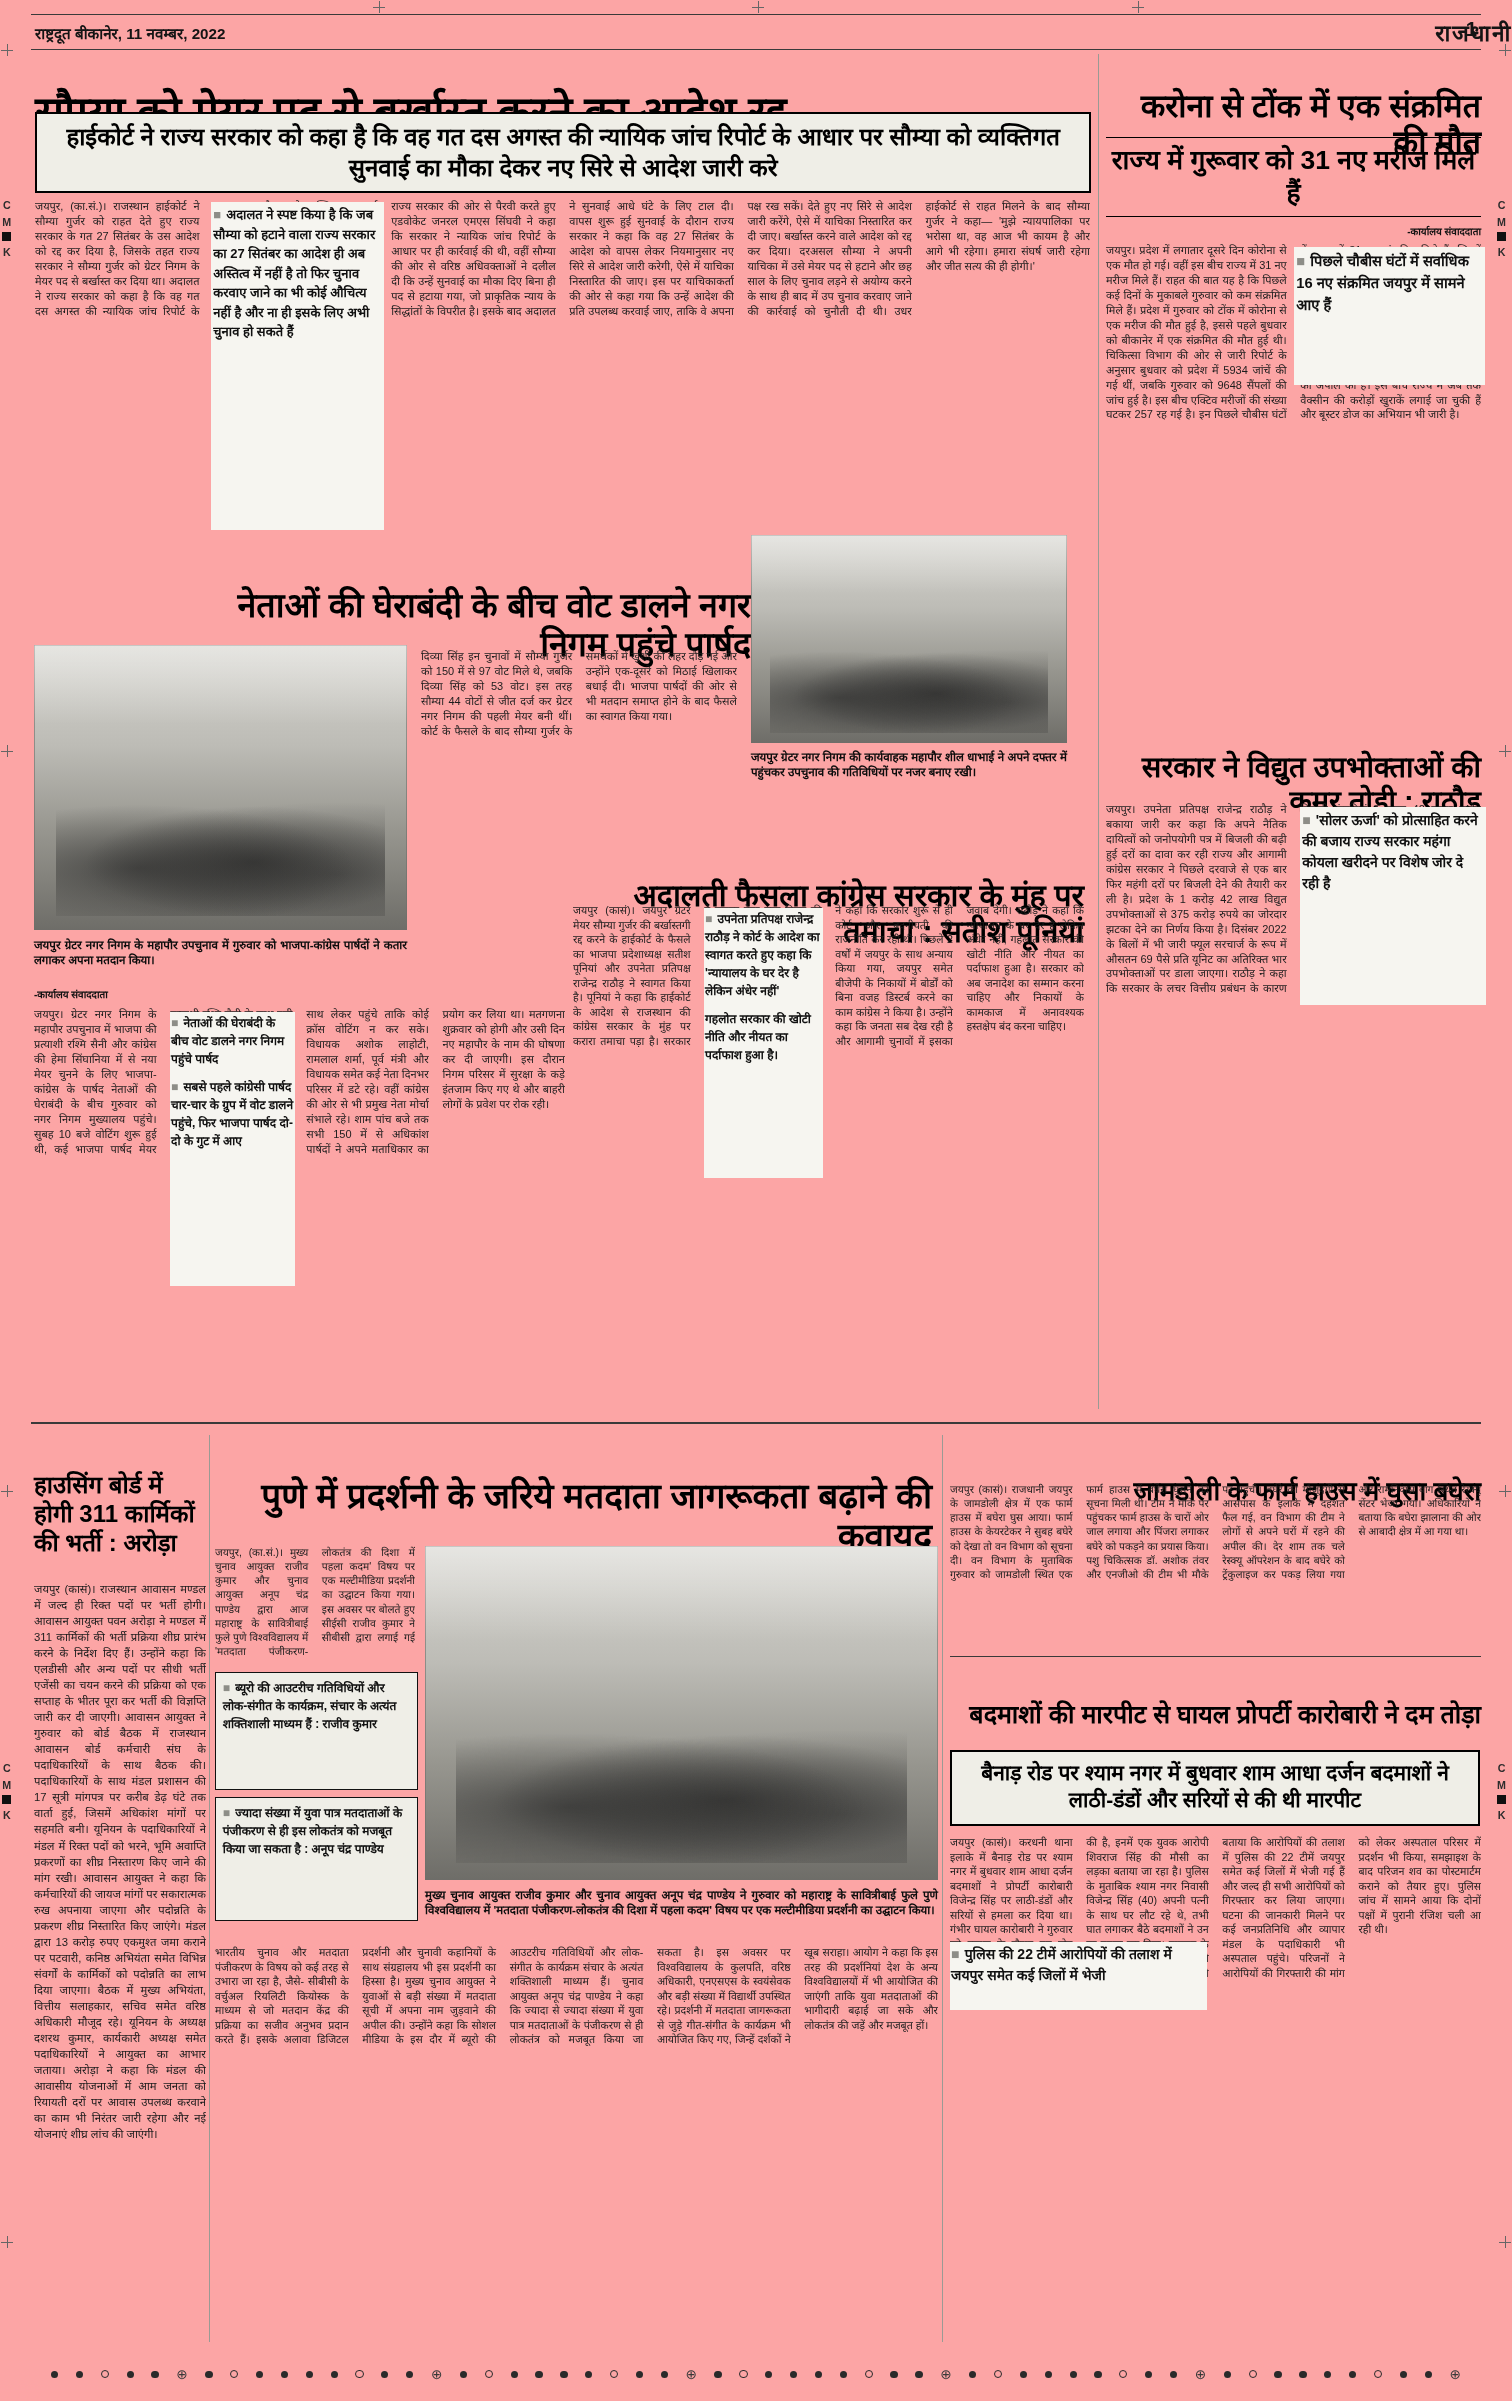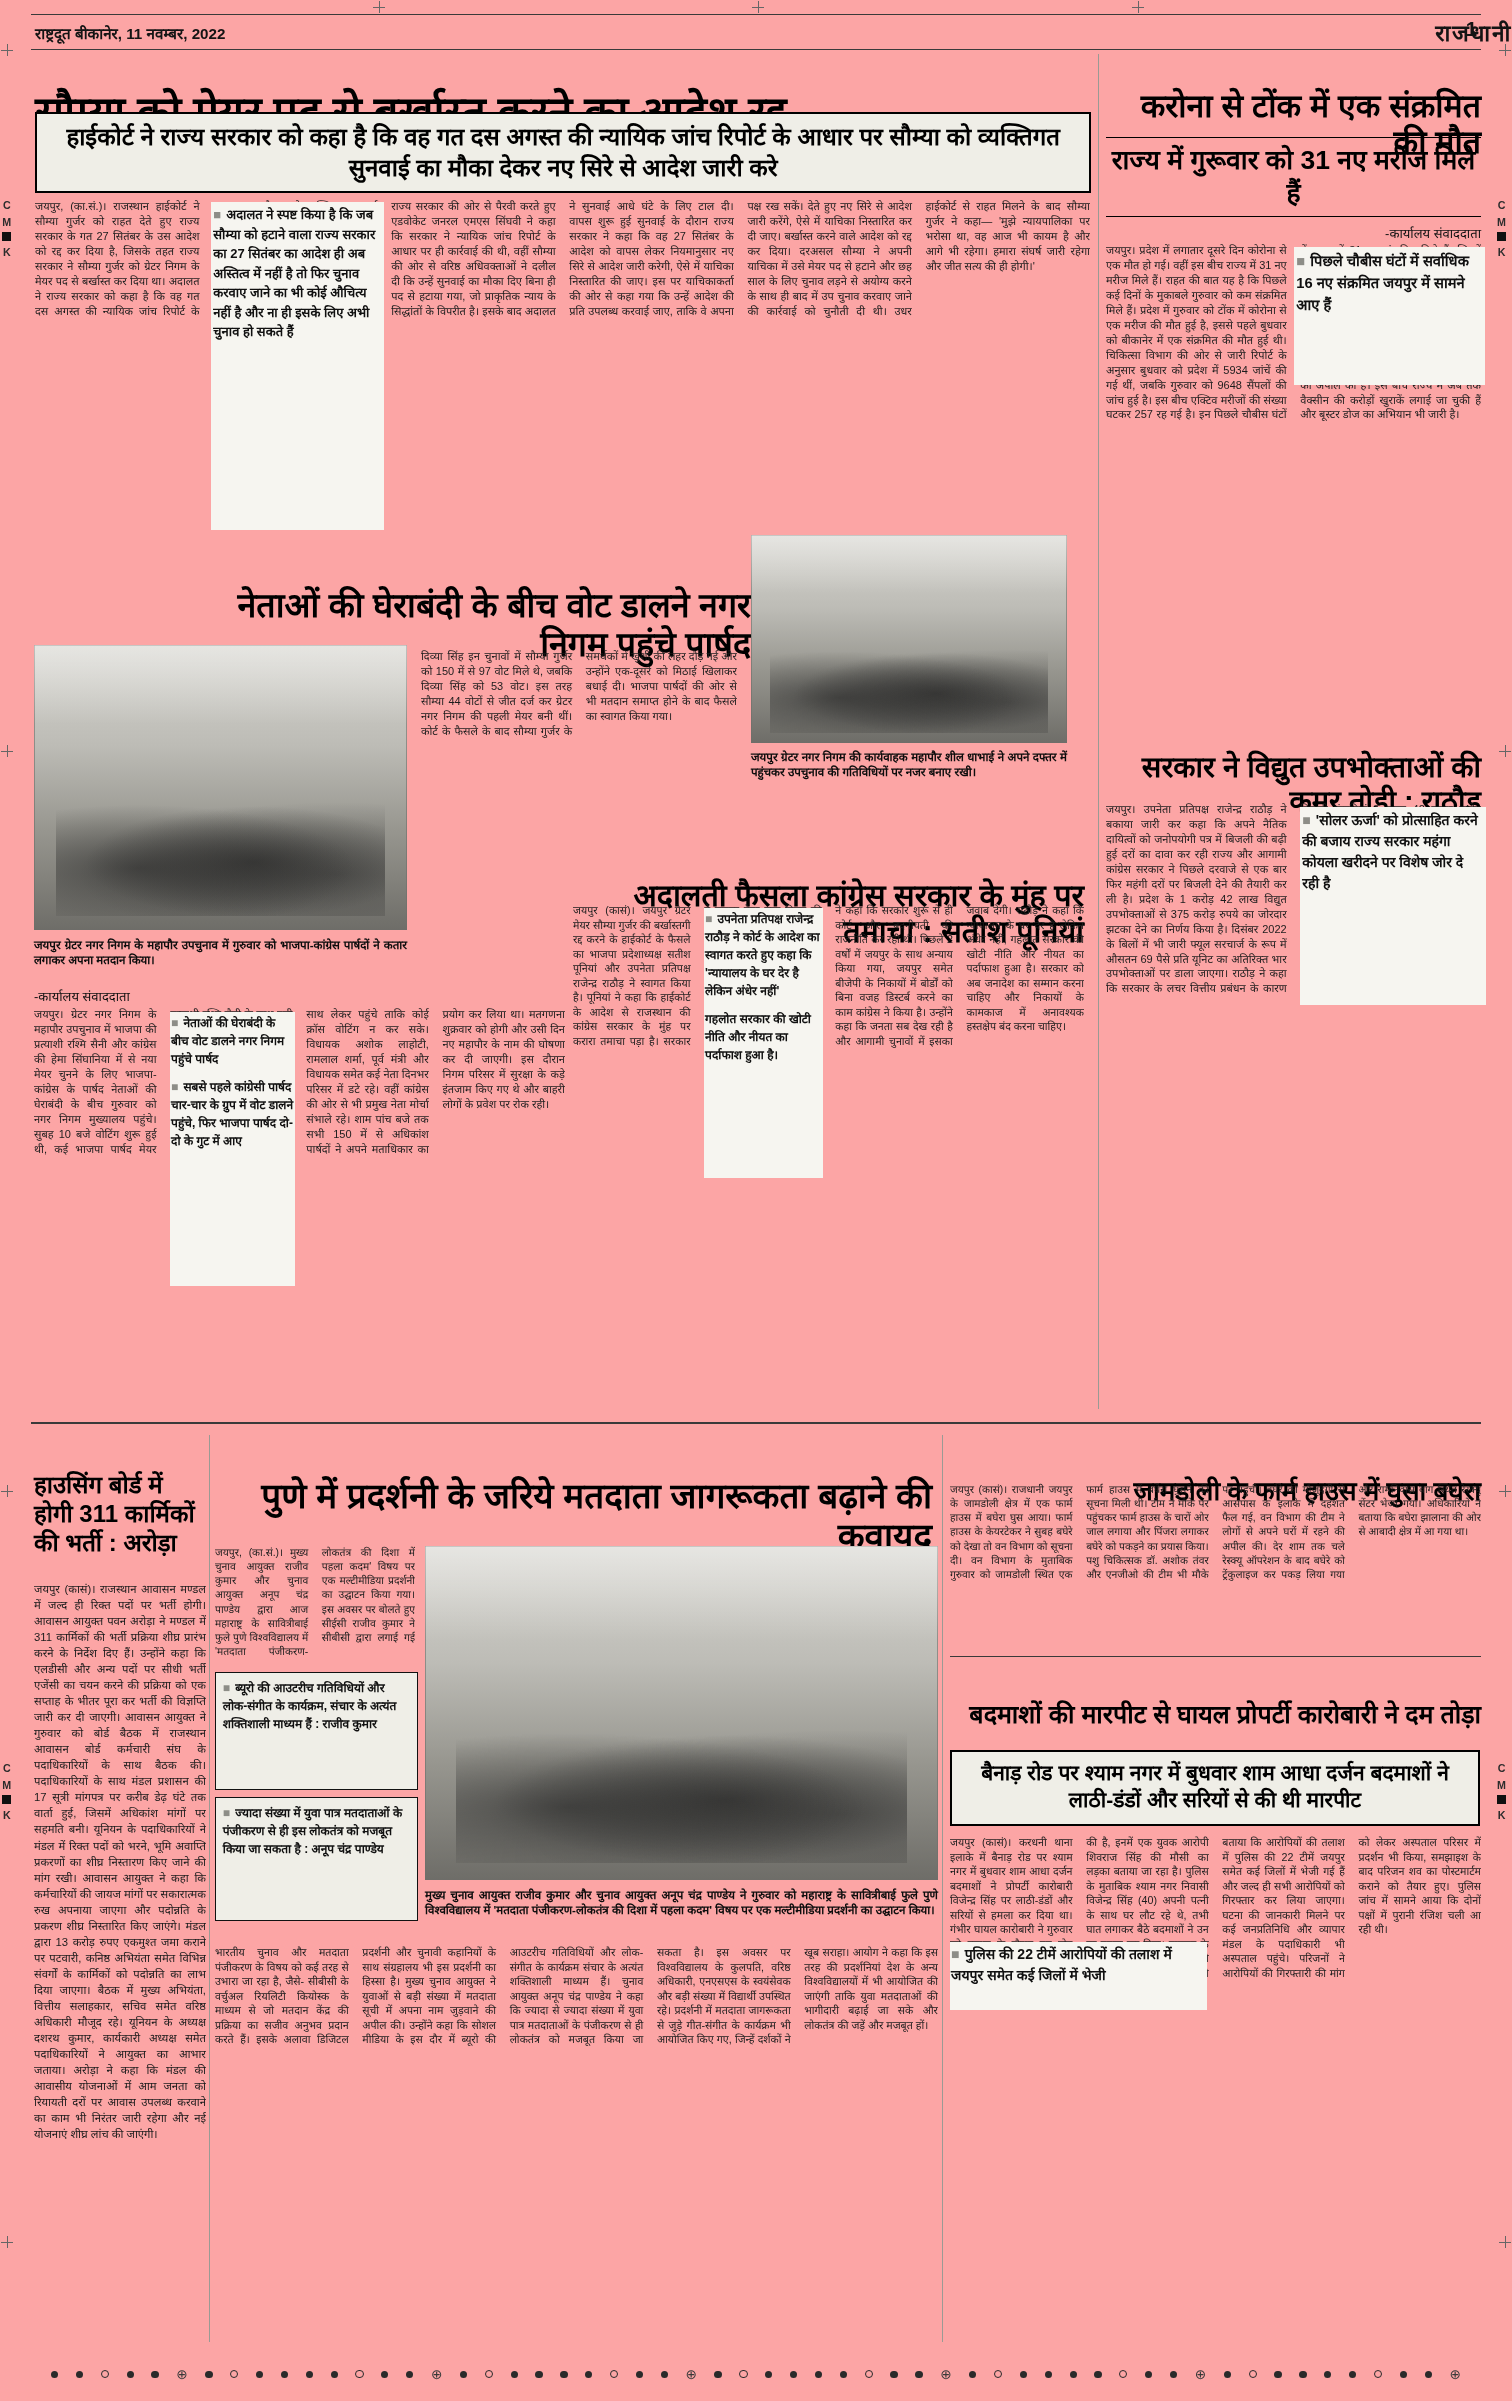--- a/index.html
+++ b/index.html
@@ -7,21 +7,21 @@
         font-family:"Liberation Sans","DejaVu Sans",sans-serif;color:#141414;}
   .abs{position:absolute;}
   .rule{background:#3a3a3a;}
   .vline{background:#9a9a94;width:1.1px;}
   .hl{font-weight:800;color:#000;letter-spacing:0;margin-top:35px;}
   .center{text-align:right;}
   .body-text{text-align:justify;overflow:hidden;font-size:11px;line-height:1.36;color:#1c1c1c;column-gap:13.6px;}
   .cols1{column-count:1}.cols2{column-count:2}.cols4{column-count:4}.cols5{column-count:5}.cols6{column-count:6}
   .deck{border:2.8px solid #000;background:#efeee7;font-weight:800;color:#000;text-align:center;overflow:hidden;}
   .subhead-rules{border-top:1.7px solid #000;border-bottom:1.7px solid #000;font-weight:800;color:#000;text-align:center;overflow:hidden;}
-  .byline{font-weight:400;font-size:13px;color:#111;}
+  .byline{font-weight:700;font-size:10px;color:#111;}
   .caption{font-weight:700;font-size:11.6px;line-height:1.32;color:#0d0d0d;text-align:justify;}
   .quote{background:#f6f5f0;font-weight:700;overflow:hidden;line-height:1.5;color:#101010;}
   .quote .sq{color:#8d8d87;margin-right:5.1px;}
   .boxed{border:1.7px solid #111;background:#efeee7;}
   .quote-item{margin-bottom:10.2px;}
   .photo{box-shadow:inset 0 0 0 0.6px #6f6f6a;background:linear-gradient(180deg,#d6d5cf 0%,#bdbcb6 35%,#97968f 65%,#6e6d68 100%);}
   .photo::before{content:"";position:absolute;left:6%;right:6%;bottom:5%;height:42%;
      background:radial-gradient(ellipse at 25% 60%,rgba(35,35,35,.6),transparent 62%),
                 radial-gradient(ellipse at 60% 55%,rgba(25,25,25,.55),transparent 60%),
                 radial-gradient(ellipse at 85% 65%,rgba(45,45,45,.5),transparent 65%);}

